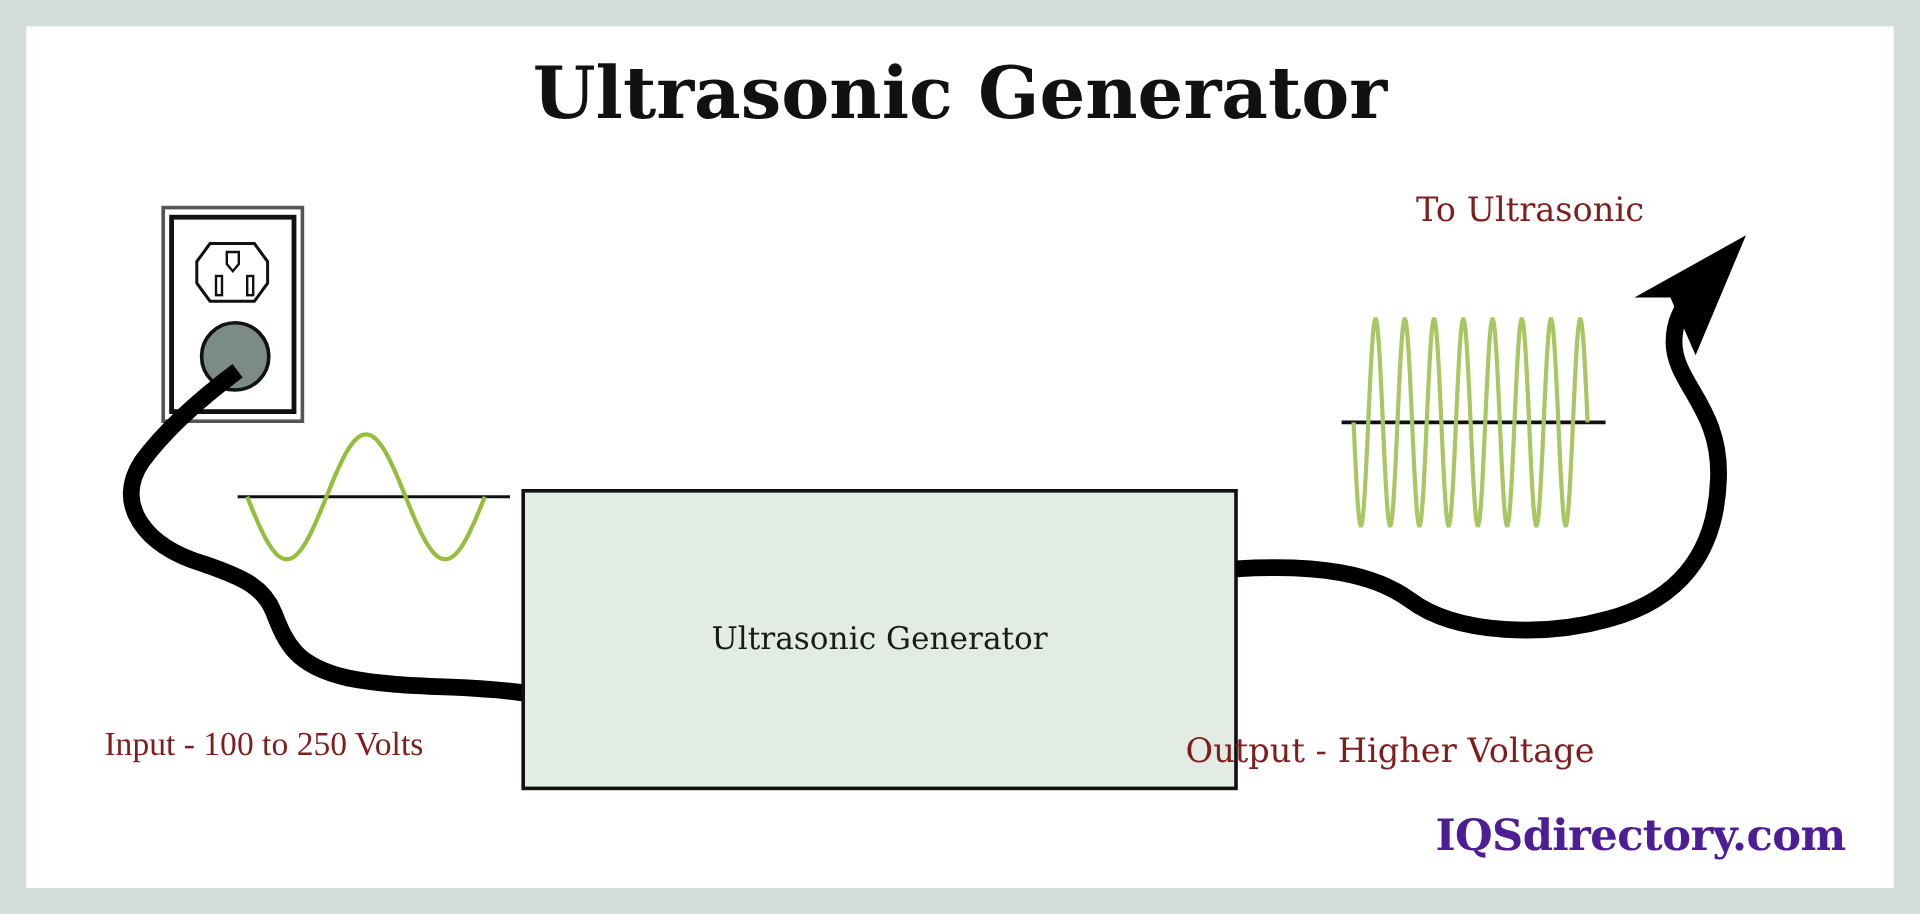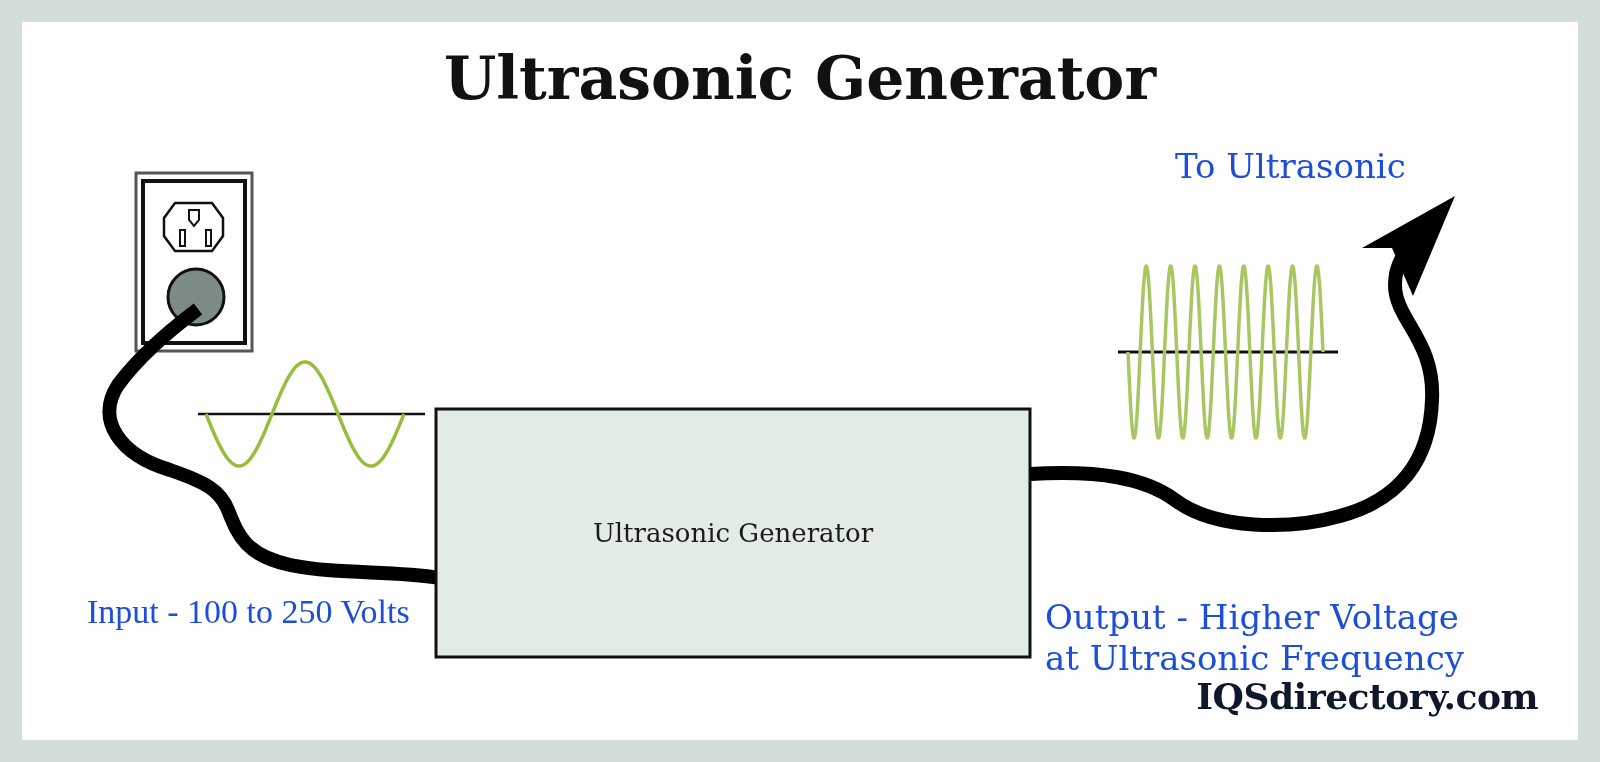--- a/index.html
+++ b/index.html
@@ -12,25 +12,25 @@
       position: absolute; left: 22px; top: 22px;
       width: 1556px; height: 718px;
       background: #ffffff;
     }
     .title {
       position: absolute; left: 0; top: 48px; width: 1600px;
       text-align: center; font-size: 60px; font-weight: bold;
       color: #111; letter-spacing: 0px; line-height: 1;
     }
     .diagram { position: absolute; left: 0; top: 0; }
-    .label { position: absolute; color: #1d4ed8; font-size: 34px; line-height: 1.2; white-space: nowrap; }
+    .label { position: absolute; color: #7f1d1d; font-size: 28px; line-height: 1.2; white-space: nowrap; margin-top: 12px; }
     .gen-label { position: absolute; left: 436px; width: 594px; top: 518px; text-align: center; font-size: 26px; color: #1a1a1a; }
     .brand {
       position: absolute; right: 62px; top: 675px;
-      font-size: 36px; font-weight: bold; color: #0f172a; letter-spacing: -0.5px;
+      font-size: 36px; font-weight: bold; color: #4c1d95; letter-spacing: -0.5px;
     }
   </style>
 </head>
 <body>
 
 <div class="panel"></div>
 
 <div class="title">Ultrasonic Generator</div>
 
 <svg class="diagram" width="1600" height="762" viewBox="0 0 1600 762">
@@ -64,18 +64,17 @@
 <div class="label" style="left:1175px; top:146px; text-align:center; width:200px;">
   <div>To Ultrasonic</div>
 </div>
 
 <div class="gen-label">Ultrasonic Generator</div>
 
 <div class="label" style="left:87px; top:592px;font-family:Liberation Serif, serif;">
   <div>Input - 100 to 250 Volts</div>
 </div>
 
-<div class="label" style="left:1045px; top:597px;">
+<div class="label" style="left:988px; top:597px;">
   <div>Output - Higher Voltage</div>
-  <div>at Ultrasonic Frequency</div>
 </div>
 
 <div class="brand">IQSdirectory.com</div>
 
 </body></html>

